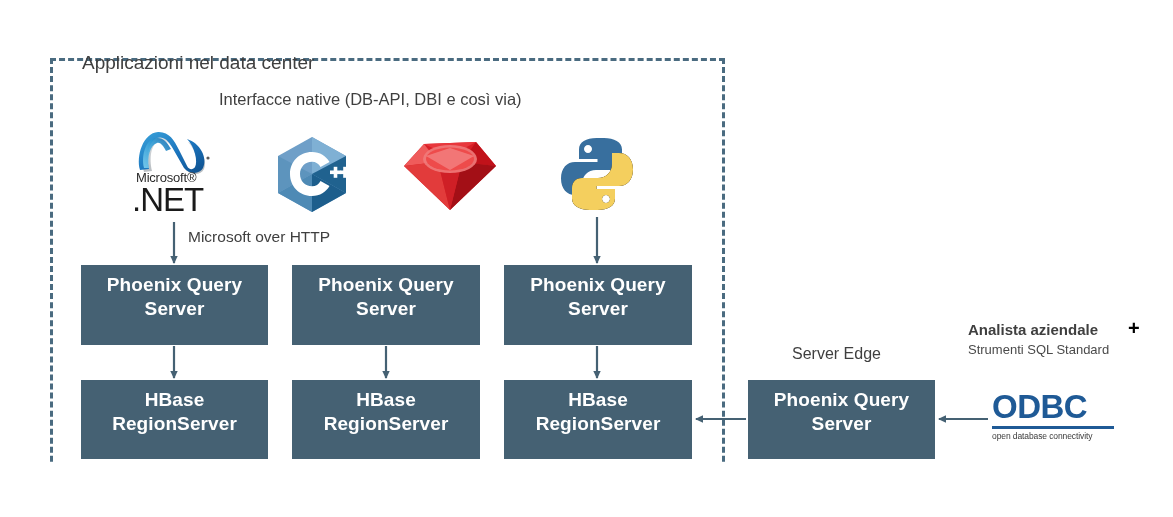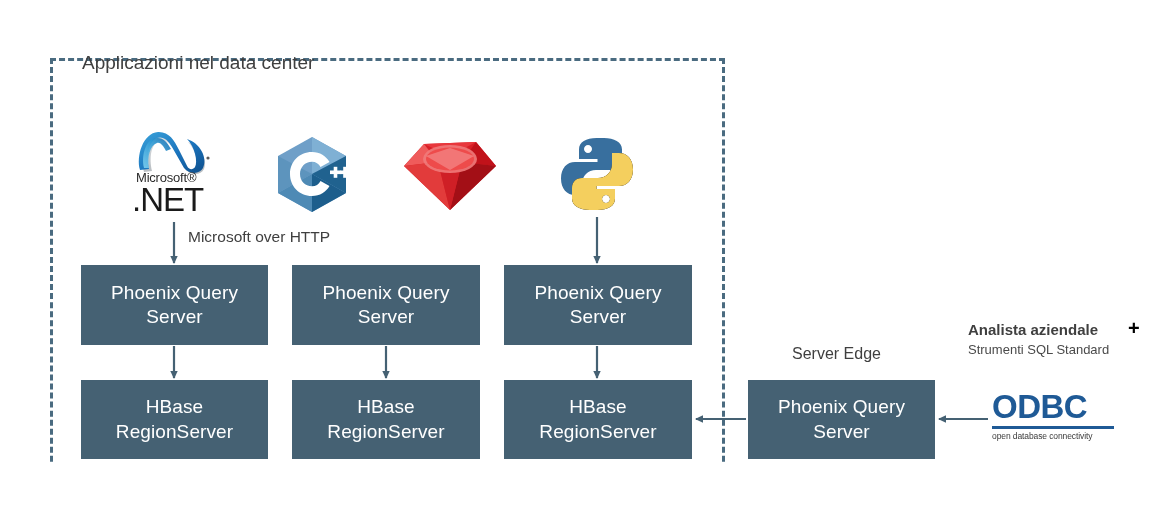--- a/index.html
+++ b/index.html
@@ -87,28 +87,28 @@
     color: #000000;
     line-height: 1;
   }
 
   
   .node {
     position: absolute;
     background: #456173;
     color: #ffffff;
     display: flex;
-    align-items: center;
     justify-content: center;
     text-align: center;
     font-size: 19px;
     line-height: 1.28;
     letter-spacing: 0.1px;
     box-sizing: border-box;
     padding: 8px 4px;
+    font-weight: bold;
   }
   .node span { display: block; }
 
   .pqs1 { left: 81px;  top: 265px; width: 187px; height: 80px; }
   .pqs2 { left: 292px; top: 265px; width: 188px; height: 80px; }
   .pqs3 { left: 504px; top: 265px; width: 188px; height: 80px; }
   .hb1  { left: 81px;  top: 380px; width: 187px; height: 79px; }
   .hb2  { left: 292px; top: 380px; width: 188px; height: 79px; }
   .hb3  { left: 504px; top: 380px; width: 188px; height: 79px; }
   .pqs-edge { left: 748px; top: 380px; width: 187px; height: 79px; }
@@ -173,20 +173,21 @@
   }
 </style>
 </head>
 <body>
 
 <div id="canvas">
 
   <div class="dc-boundary"></div>
 
   <div class="label title-dc">Applicazioni nel data center</div>
+  <div class="label title-native">Interfacce native (DB-API, DBI e così via)</div>
   <div class="label label-protobuf">Microsoft over HTTP</div>
   <div class="label label-server-edge">Server Edge</div>
   <div class="label label-analyst">Analista aziendale</div>
   <div class="label label-analyst-sub">Strumenti SQL Standard</div>
   <div class="plus-sign">+</div>
 
   <div class="logo logo-dotnet">
     <svg width="92" height="48" viewBox="0 0 92 48" aria-hidden="true">
       <defs>
         <linearGradient id="netg1" x1="0" y1="0" x2="1" y2="1">

